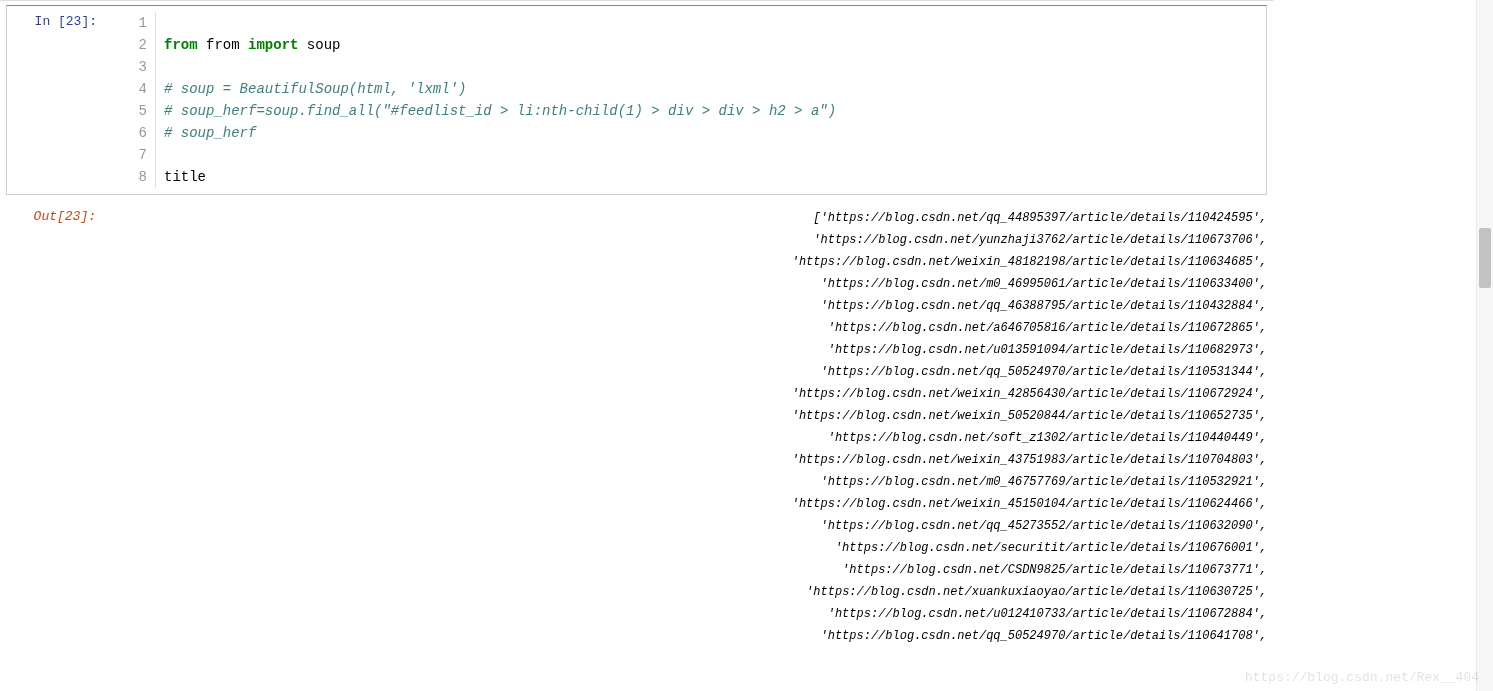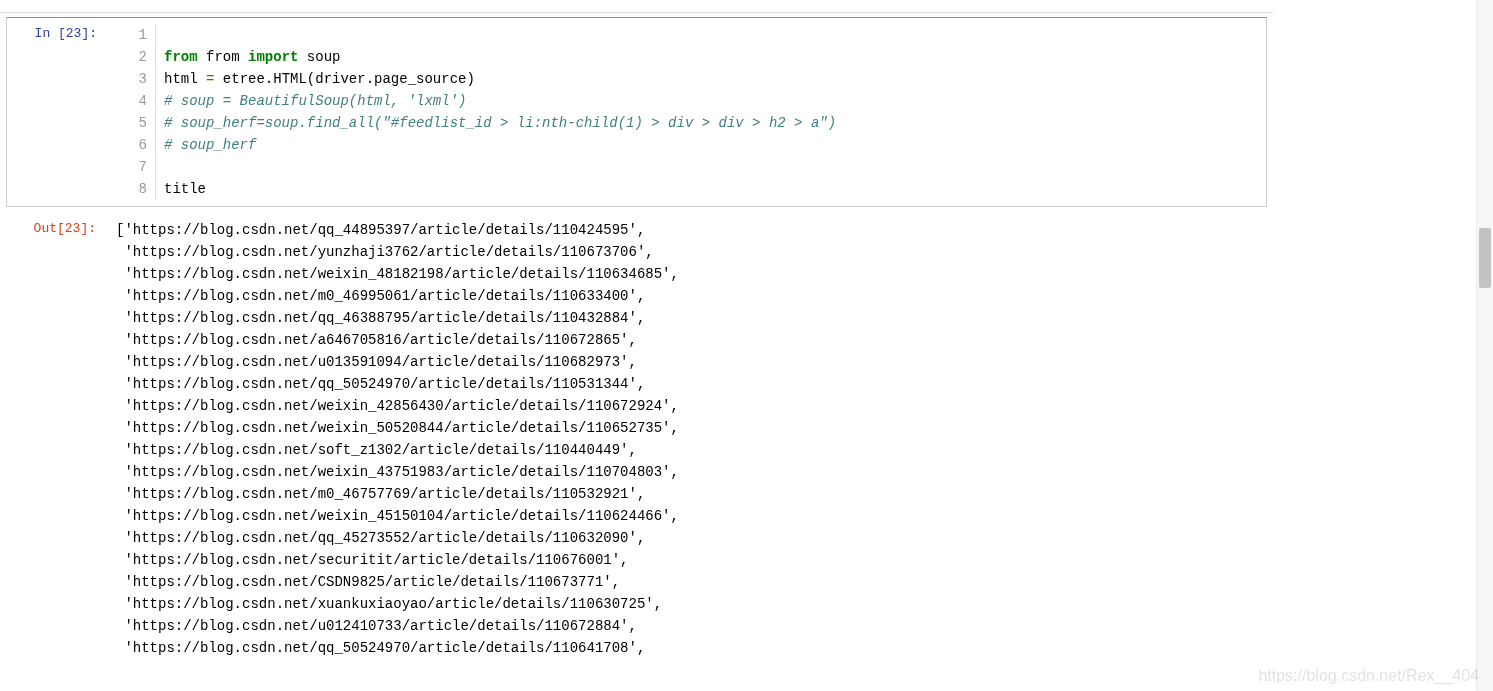--- a/index.html
+++ b/index.html
@@ -1,32 +1,32 @@
 <!DOCTYPE html>
 <html><head>
 <meta charset="utf-8">
 <style>
   html,body{margin:0;padding:0;background:#fff;font-family:"SimSun","NSimSun","Courier New",monospace;font-size:14px;color:#000;}
-  .notebook{width:1273px;margin-top:12px;}
+  .notebook{width:1273px;}
   .cell{display:flex;align-items:flex-start;border:1px solid #cfcfcf;border-top:1px solid #4CAF50;margin:0 6px 6px 6px;background:#fff;}
-  .cell.output{border:none;margin:0 6px;}
+  .cell.output{border:none;margin:0 6px;font-style:italic;}
   .prompt{flex:0 0 100px;text-align:right;padding:8px 10px 8px 0;font-family:"Courier New",monospace;font-size:13px;box-sizing:border-box;}
   .prompt.in{color:#303F9F;}
   .prompt.out{color:#D84315;}
   .code-area{flex:1;padding:6px 0 6px 0;background:#fff;overflow:hidden;}
   .code-line{display:flex;align-items:flex-start;line-height:22px;font-family:"NSimSun","SimSun","Courier New",monospace;font-size:14px;}
   .gutter{flex:0 0 40px;text-align:right;color:#999;padding-right:8px;border-right:1px solid #e0e0e0;margin-right:8px;user-select:none;font-family:"Courier New",monospace;}
   .code-text{white-space:pre;}
   .tok-kw{color:#008000;font-weight:bold;}
   .tok-op{color:#666600;}
   .tok-cm{color:#408080;font-style:italic;}
   .tok-st{color:#BA2121;}
-  .output-area{flex:1;padding:6px 0 6px 10px;font-family:"NSimSun","SimSun","Courier New",monospace;font-size:14px;line-height:22px;white-space:pre;color:#000;}
+  .output-area{flex:1;padding:6px 0 6px 10px;font-family:"NSimSun","SimSun","Courier New",monospace;font-size:12px;line-height:22px;white-space:pre;color:#000;text-align:right;}
   .topline{height:4px;background:#fff;border-top:1px solid #ddd;}
-  .watermark{position:fixed;right:14px;bottom:6px;color:rgba(0,0,0,0.12);font-family:Liberation Sans, sans-serif;font-size:16px;pointer-events:none;}
+  .watermark{position:fixed;right:14px;bottom:6px;color:rgba(0,0,0,0.12);font-family:Liberation Mono, monospace;font-size:13px;pointer-events:none;}
   .scroll-track{position:fixed;right:0;top:0;width:16px;height:100%;background:#f6f6f6;border-left:1px solid #ececec;}
   .scroll-thumb{position:absolute;left:2px;width:12px;background:#c2c2c2;border-radius:2px;}
 </style>
 </head>
 <body>
 
 <div class="notebook">
   <div class="topline"></div>
 
   <div class="cell">
@@ -37,21 +37,20 @@
         <span class="gutter">1</span>
       </div>
 
       <div class="code-line">
         <span class="gutter">2</span>
         <span class="code-text"><span class="tok-kw">from</span><span> from </span><span class="tok-kw">import</span><span> soup</span></span>
       </div>
 
       <div class="code-line">
         <span class="gutter">3</span>
-        <span class="code-text"><span>html </span><span class="tok-op">=</span><span> etree.HTML(driver.page_source)</span></span>
       </div>
 
       <div class="code-line">
         <span class="gutter">4</span>
         <span class="code-text tok-cm"># soup = BeautifulSoup(html, 'lxml')</span>
       </div>
 
       <div class="code-line">
         <span class="gutter">5</span>
         <span class="code-text tok-cm"># soup_herf=soup.find_all("#feedlist_id &gt; li:nth-child(1) &gt; div &gt; div &gt; h2 &gt; a")</span>

